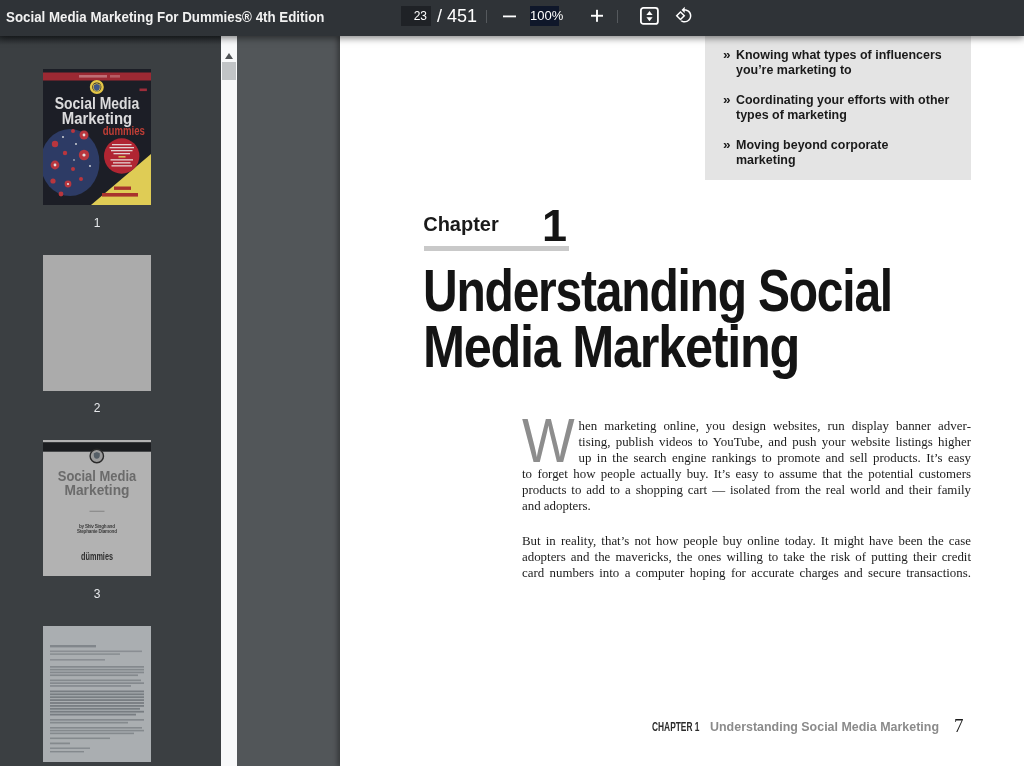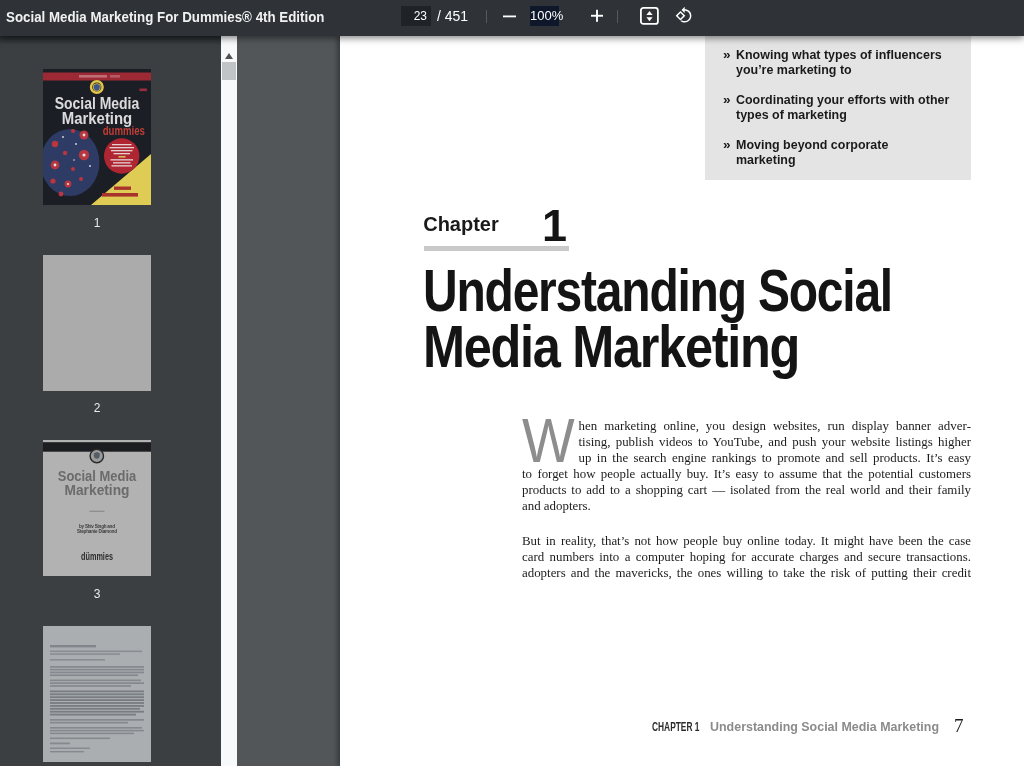--- a/index.html
+++ b/index.html
@@ -1,20 +1,20 @@
 <!DOCTYPE html>
 <html><head>
 <meta charset="utf-8">
 <style>
 * { margin:0; padding:0; box-sizing:border-box; }
 html,body { width:1024px; height:766px; overflow:hidden; }
 body { position:relative; background:#525659; font-family:"Liberation Sans",sans-serif; }
 #toolbar { position:absolute; left:0; top:0; width:1024px; height:36px; background:#2f3337; z-index:10; box-shadow:0 2px 7px rgba(0,0,0,0.5); }
 #title { position:absolute; left:6px; top:8.5px; line-height:1; color:#f1f1f1; font-size:15px; font-weight:bold; transform:scaleX(0.888); transform-origin:left; white-space:nowrap; }
-.tbtext { position:absolute; color:#ffffff; font-size:14px; top:0; line-height:33px; }
+.tbtext { position:absolute; color:#ffffff; font-size:18px; top:0; line-height:33px; }
 #pagebox { position:absolute; left:401px; top:6px; width:30px; height:20px; background:#1f2226; color:#fff; font-size:12px; text-align:right; padding-right:4px; line-height:20px; }
 #zoombox { position:absolute; left:530px; top:6px; width:29px; height:20px; background:#0f172a; color:#fff; font-size:13px; text-align:center; line-height:20px; }
 .sep { position:absolute; top:9.5px; width:1px; height:13px; background:#55595d; }
 #sidebar { position:absolute; left:0; top:36px; width:221px; height:730px; background:#3b3f42; }
 #sidebar:before { content:""; position:absolute; left:0; top:0; width:100%; height:9px; background:linear-gradient(#24282b, rgba(59,63,66,0)); z-index:5; }
 .thumb { position:absolute; left:43px; width:108px; height:136px; overflow:hidden; }
 .tlabel { position:absolute; left:43px; width:108px; text-align:center; color:#e8eaed; font-size:12px; }
 #scrollbar { position:absolute; left:221px; top:36px; width:16px; height:730px; background:#f8f9fa; }
 #scrollbar .arr { position:absolute; left:4px; top:17px; width:0; height:0; border-left:4.5px solid transparent; border-right:4.5px solid transparent; border-bottom:6px solid #505356; }
 #scrollbar .sthumb { position:absolute; left:1px; top:26px; width:14px; height:18px; background:#c1c4c6; }
@@ -60,22 +60,22 @@
   <div id="dropcap">W</div>
   <div id="body1">
     <div class="bl ind">hen marketing online, you design websites, run display banner adver‐</div>
     <div class="bl ind">tising, publish videos to YouTube, and push your website listings higher</div>
     <div class="bl ind">up in the search engine rankings to promote and sell products. It’s easy</div>
     <div class="bl">to forget how people actually buy. It’s easy to assume that the potential customers</div>
     <div class="bl" style="word-spacing:-0.35px;">products to add to a shopping cart — isolated from the real world and their family</div>
     <div class="bl last">and adopters.</div>
     <div style="height:19px;"></div>
     <div class="bl">But in reality, that’s not how people buy online today. It might have been the case</div>
+    <div class="bl" style="word-spacing:-0.25px;">adopters and the mavericks, the ones willing to take the risk of putting their credit</div>
     <div class="bl" style="word-spacing:-0.95px;">card numbers into a computer hoping for accurate charges and secure transactions.</div>
-    <div class="bl" style="word-spacing:-0.25px;">adopters and the mavericks, the ones willing to take the risk of putting their credit</div>
   </div>
   <div id="footer-c">CHAPTER 1</div>
   <div id="footer-t">Understanding Social Media Marketing</div>
   <div id="footer-n">7</div>
 </div>
 <div id="sidebar">
   <div class="thumb" id="th1" style="top:33px;">
     <svg width="108" height="136" viewBox="0 0 108 136" style="filter:saturate(0.82) brightness(0.96);">
       <rect x="0" y="0" width="108" height="136" fill="#1d1f29"></rect>
       <rect x="0" y="3.5" width="108" height="8" fill="#b72532"></rect>

